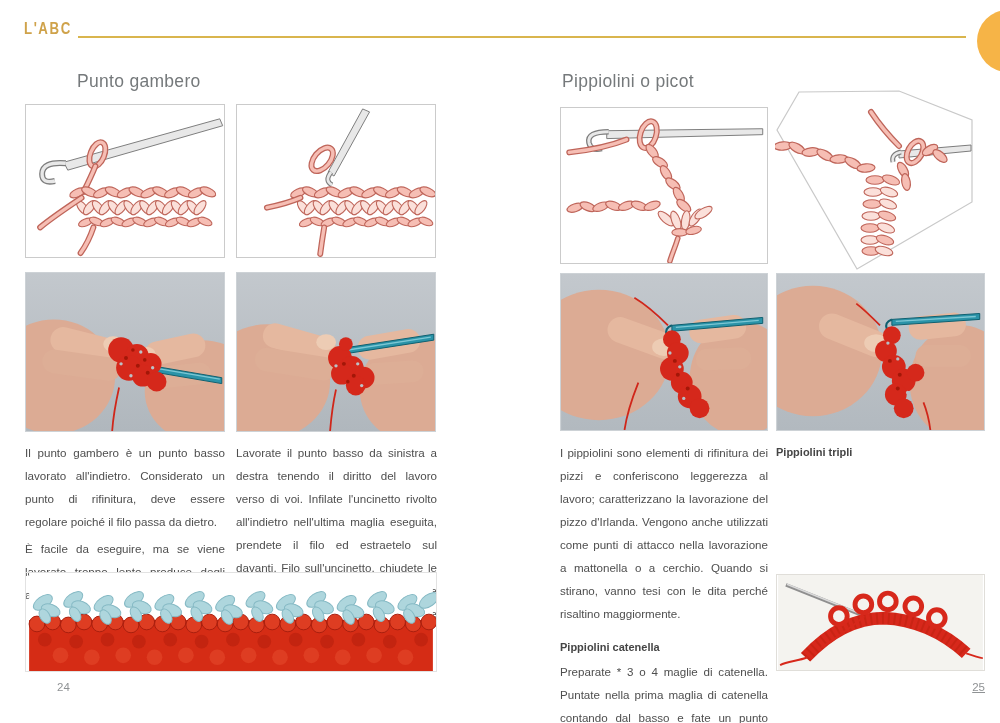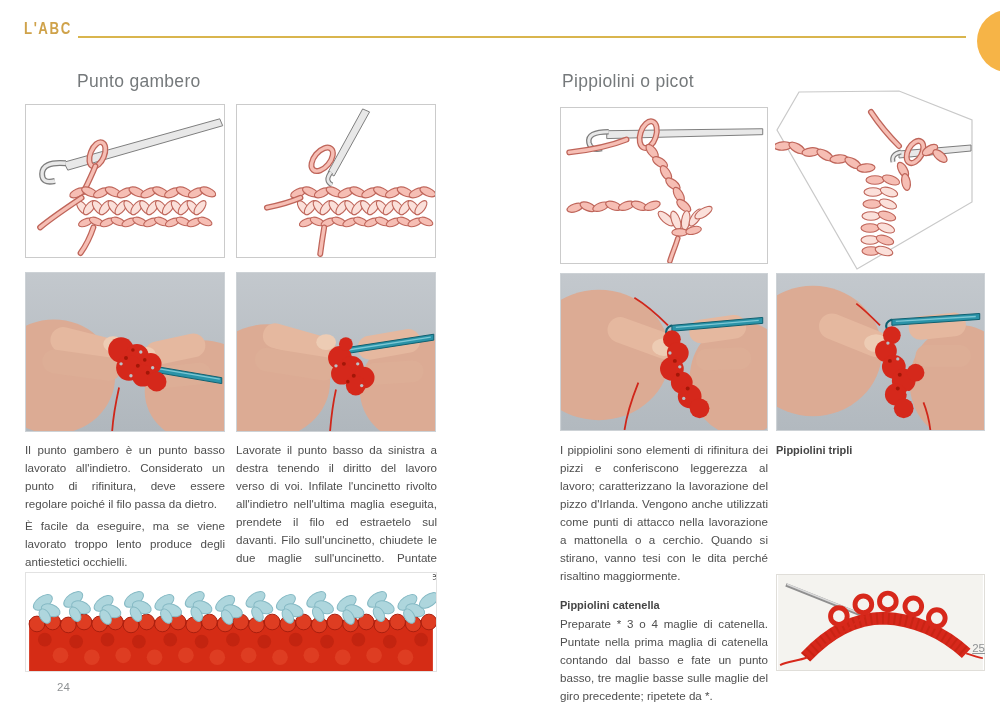--- a/index.html
+++ b/index.html
@@ -22,21 +22,21 @@
     color:#75797b;font-size:17.5px;font-weight:normal;letter-spacing:.3px;margin:0;
   }
   #title-left{left:37px;top:71px;margin-left:40px;}
   #title-right{left:562px;top:71px;}
   
   figure{margin:0;padding:0;}
   .illo{background:#fff;border:1px solid #cbcbcb;box-sizing:border-box;}
   .photo{border:1px solid #cdd2d6;box-sizing:border-box;background:#bcc2c7;}
   .illo svg,.photo svg,.plain svg{display:block;width:100%;height:100%;}
   
-  .body-col{color:#4e4e4e;font-size:11.6px;line-height:18px;text-align:justify;}
+  .body-col{color:#4e4e4e;font-size:11.6px;line-height:23px;text-align:justify;}
   .body-col p{margin:0;}
   .body-col p + p{margin-top:4px;}
   h3.subhead{margin:11px 0 1px 0;font-size:11px;color:#454545;}
   h3.subhead.first{margin-top:0;}
   .page-number{color:#8f9294;font-size:11.5px;}
   #pn-right{width:209px;text-align:right;}
   
   .yo{fill:none;stroke:#bf655a;stroke-linecap:round;}
   .yi{fill:none;stroke:#f6beb4;stroke-linecap:round;}
 </style>
@@ -645,13 +645,13 @@
     <circle cx="112" cy="27" r="8.5" stroke-width="5"></circle>
     <circle cx="138" cy="32" r="8.5" stroke-width="5"></circle>
     <circle cx="162" cy="44" r="8.5" stroke-width="5"></circle>
   </g>
   <path d="M88,42 C76,52 60,64 44,74" stroke="#d7281b" stroke-width="2" fill="none"></path>
   <path d="M30,84 C20,88 10,88 2,92" stroke="#d7281b" stroke-width="2" fill="none"></path>
   <path d="M192,80 C198,82 204,84 209,85" stroke="#d7281b" stroke-width="1.8" fill="none"></path>
 </svg>
 </figure>
 
-<span id="pn-right" class="abs page-number" style="left:776px;top:642px;text-decoration:underline;">25</span>
+<span id="pn-right" class="abs page-number" style="left:776px;top:681px;text-decoration:underline;">25</span>
 
 </body></html>

